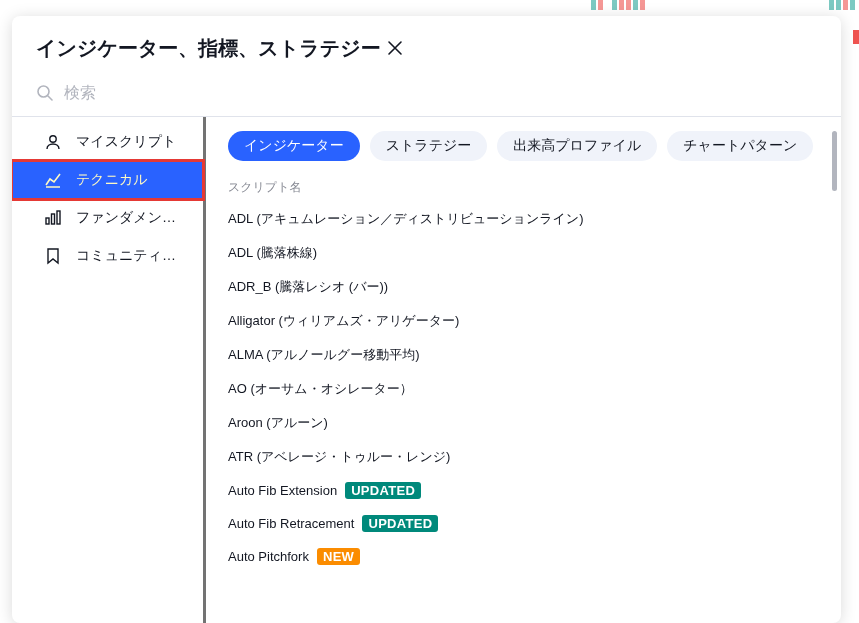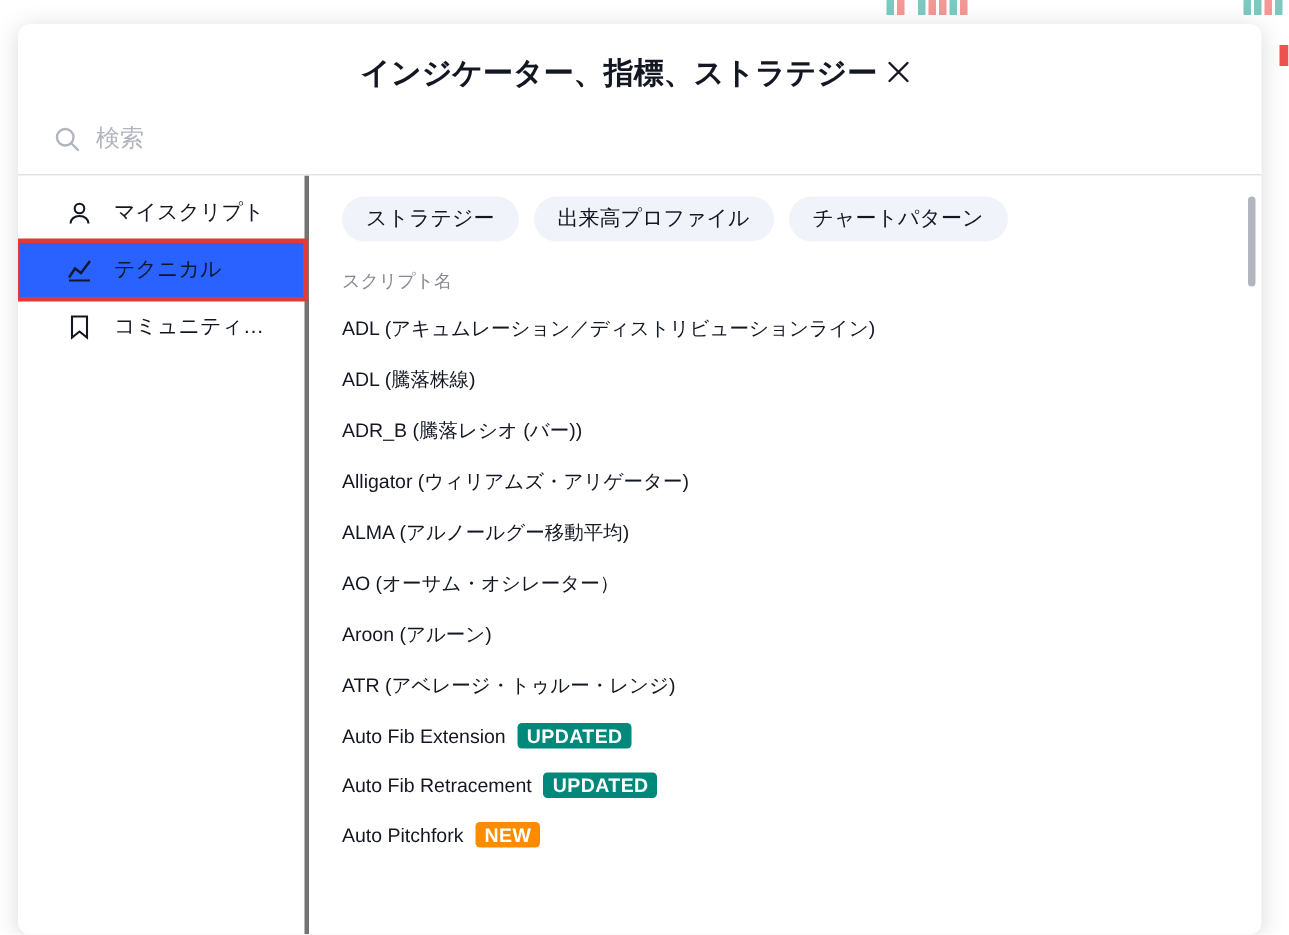--- a/index.html
+++ b/index.html
@@ -41,21 +41,21 @@
     border-radius: 8px;
     box-shadow: 0 2px 16px rgba(0,0,0,0.15);
     display: flex;
     flex-direction: column;
     overflow: hidden;
   }
 
   .modal-header {
     display: flex;
     align-items: center;
-    justify-content: center;
+    justify-content: flex-start;
     padding: 18px 24px 14px 24px;
   }
   .modal-title {
     font-size: 20px;
     font-weight: 700;
     color: #131722;
   }
   .close-btn {
     width: 28px; height: 28px;
     display: flex; align-items:center; justify-content:center;
@@ -104,21 +104,21 @@
     padding: 10px 18px 10px 32px;
     font-size: 14px;
     color: #131722;
     cursor: pointer;
     white-space: nowrap;
     overflow: hidden;
     text-overflow: ellipsis;
   }
   .sidebar-item.active {
     background: #2962ff;
-    color: #0f172a;
+    color: #fef9c3;
   }
   .sidebar-item.highlighted {
     outline: 3px solid #e53935;
     outline-offset: -1px;
   }
   .sidebar-icon {
     width: 18px; height: 18px;
     flex-shrink: 0;
   }
   .sidebar-label {
@@ -251,33 +251,42 @@
       </div>
 
       <div class="sidebar-item active highlighted">
         <svg class="sidebar-icon" viewBox="0 0 18 18">
             <path d="M2 14 L6 8 L10 11 L16 3" stroke="currentColor" stroke-width="1.6" fill="none"></path>
             <path d="M2 16 H16" stroke="currentColor" stroke-width="1.4"></path>
           </svg>
         <span class="sidebar-label">テクニカル</span>
       </div>
 
+      <div class="sidebar-item">
+        <svg class="sidebar-icon" viewBox="0 0 18 18">
+            <rect x="2" y="9" width="3" height="6" stroke="currentColor" stroke-width="1.4" fill="none"></rect>
+            <rect x="7.5" y="5" width="3" height="10" stroke="currentColor" stroke-width="1.4" fill="none"></rect>
+            <rect x="13" y="2" width="3" height="13" stroke="currentColor" stroke-width="1.4" fill="none"></rect>
+          </svg>
+        <span class="sidebar-label">ファンダメンタル</span>
+      </div>
 
       <div class="sidebar-item">
         <svg class="sidebar-icon" viewBox="0 0 18 18">
             <path d="M4 2 H14 V16 L9 12 L4 16 Z" stroke="currentColor" stroke-width="1.4" fill="none"></path>
           </svg>
         <span class="sidebar-label">コミュニティ・スク...</span>
       </div>
 
     </div>
 
     <div class="content">
 
       <div class="filter-row">
+        <div class="filter-pill active">インジケーター</div>
         <div class="filter-pill">ストラテジー</div>
         <div class="filter-pill">出来高プロファイル</div>
         <div class="filter-pill">チャートパターン</div>
 
       </div>
 
       <div class="list-header">スクリプト名</div>
 
       <div class="list" id="script-list">
           <div class="list-item">

